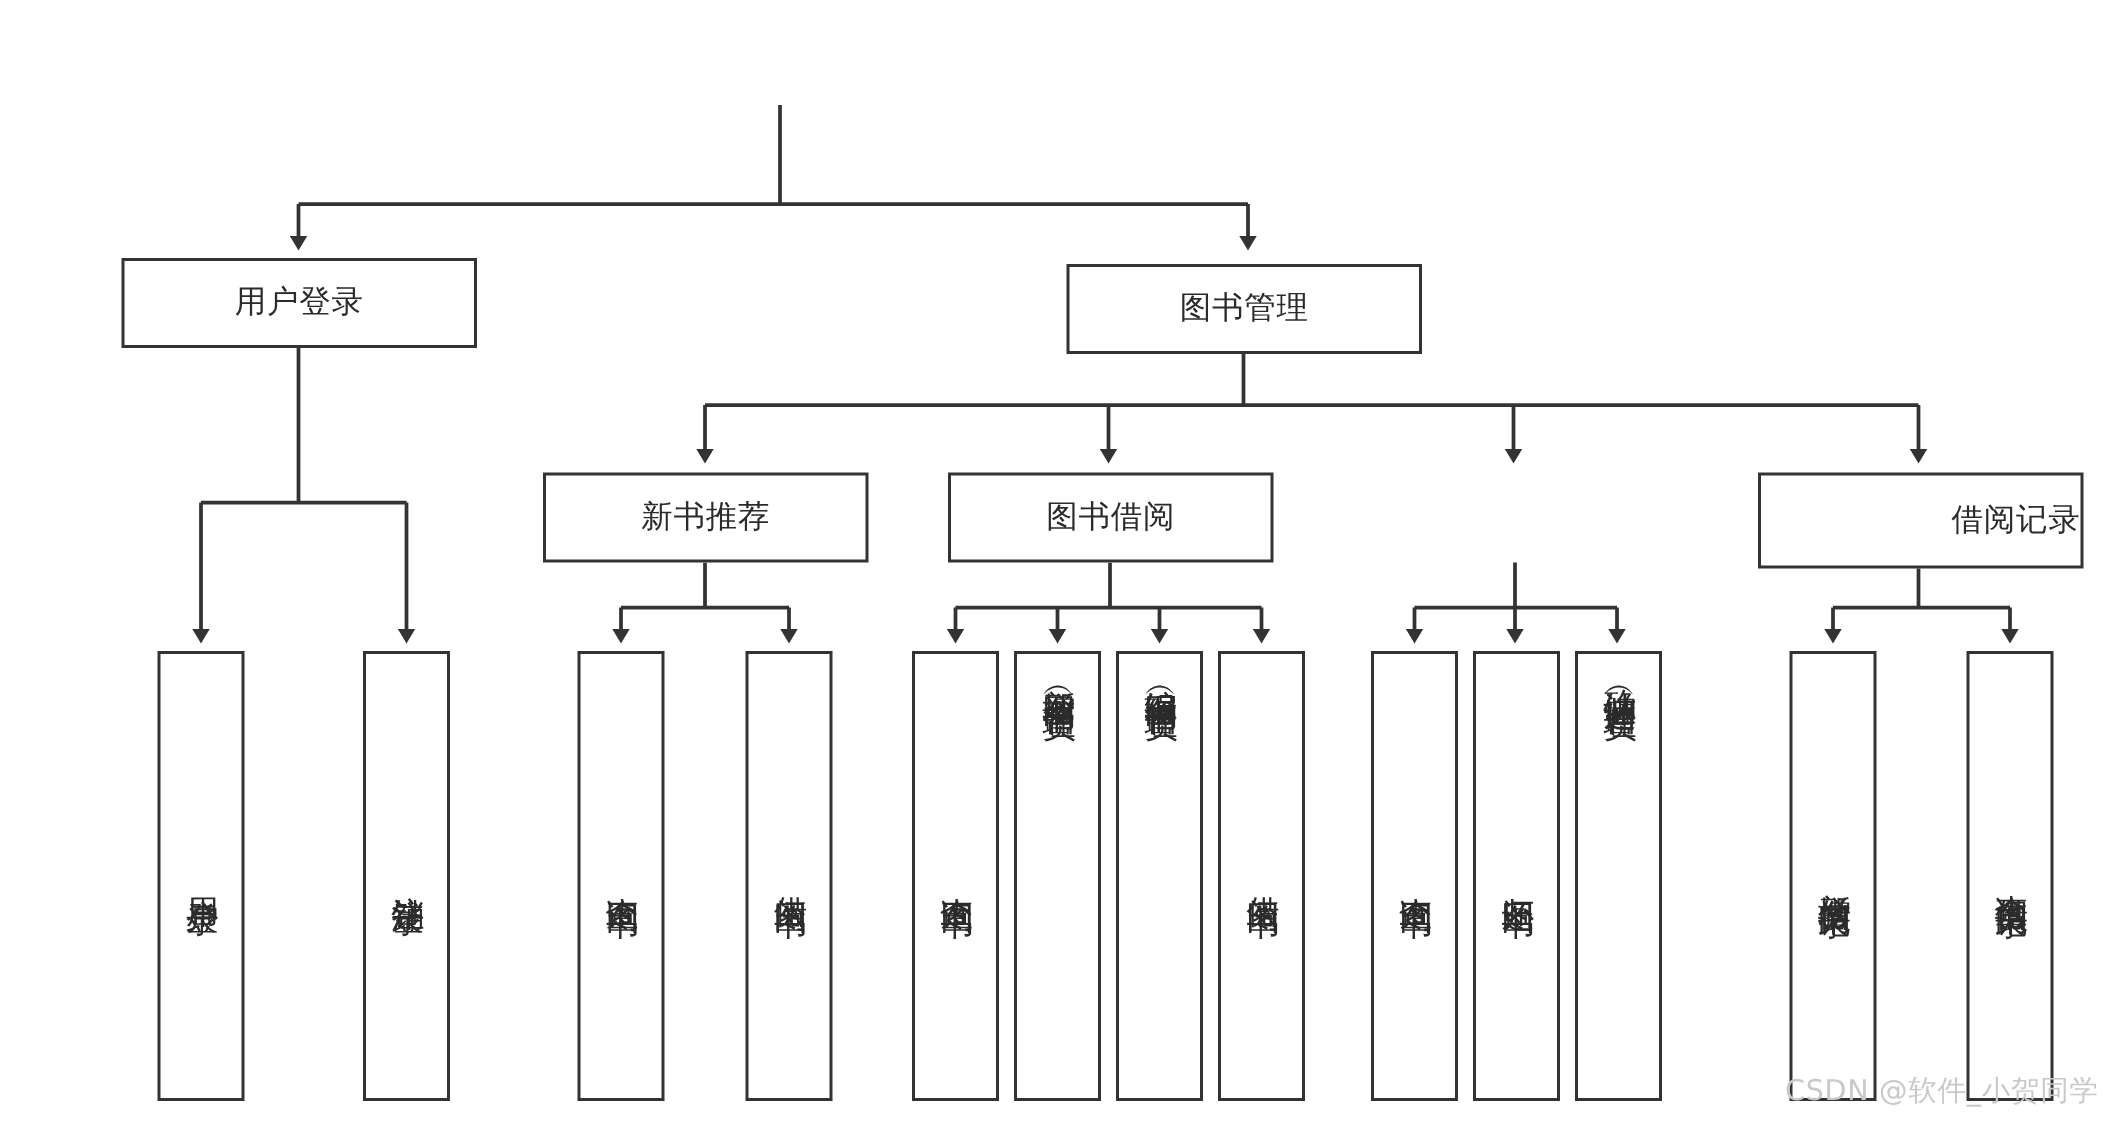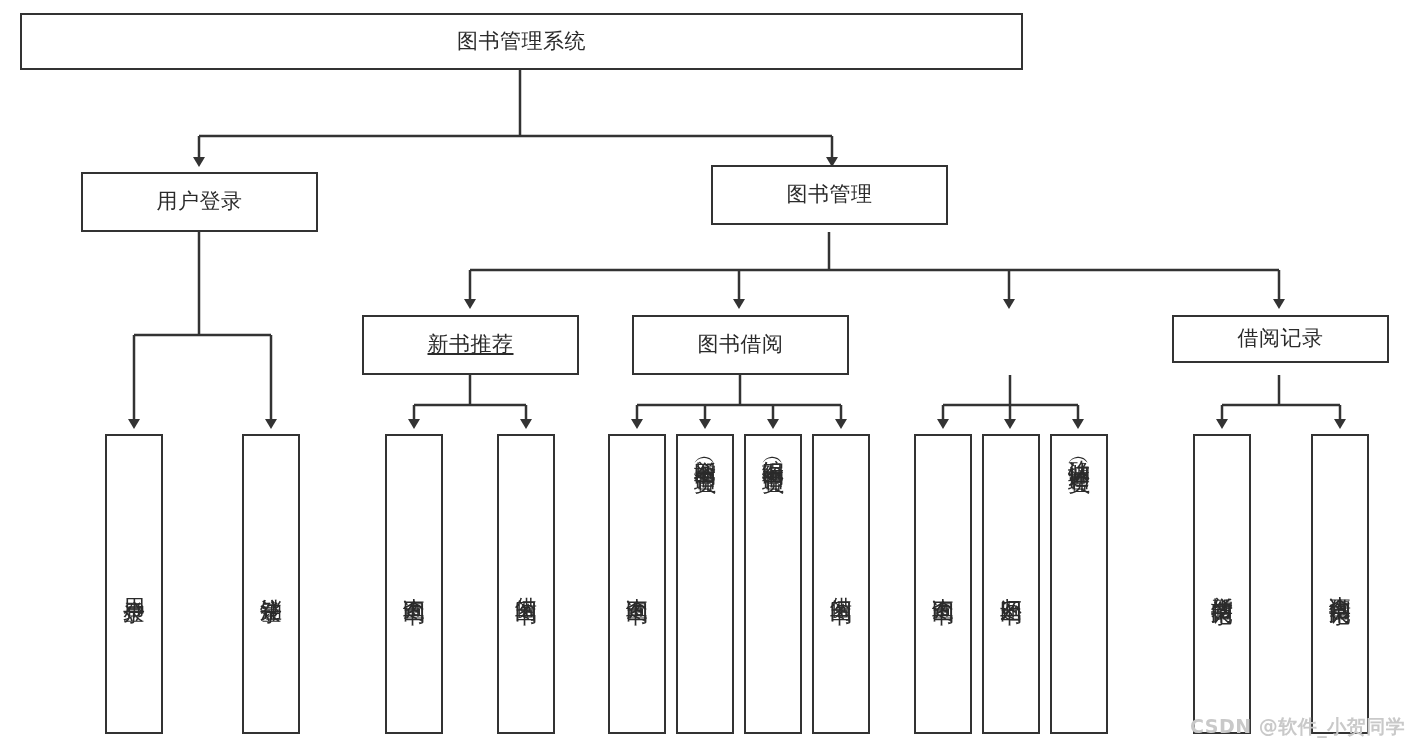--- a/index.html
+++ b/index.html
@@ -117,38 +117,35 @@
       <path d="M1010,405 L1010,420" marker-end="url(#arr)"></path>
       <path d="M1078,405 L1078,420" marker-end="url(#arr)"></path>
 
       <path d="M1279,375 L1279,405"></path>
       <path d="M1222,405 L1340,405"></path>
       <path d="M1222,405 L1222,420" marker-end="url(#arr)"></path>
       <path d="M1340,405 L1340,420" marker-end="url(#arr)"></path>
     </g>
   </svg>
 
-  <div class="node" style="left:20px; top:13px; width:1003px; height:57px;">
-    <span class="lbl">图书管理系统</span>
-  </div>
 
   <div class="node" style="left:81px; top:172px; width:237px; height:60px;">
     <span class="lbl">用户登录</span>
   </div>
-  <div class="node" style="left:711px; top:165px; width:237px; height:60px;">
+  <div class="node" style="left:711px; top:176px; width:237px; height:60px;">
     <span class="lbl">图书管理</span>
   </div>
 
-  <div class="node" style="left:362px; top:315px; width:217px; height:60px;text-decoration:underline;">
+  <div class="node" style="left:362px; top:315px; width:217px; height:60px;">
     <span class="lbl">新书推荐</span>
   </div>
   <div class="node" style="left:632px; top:315px; width:217px; height:60px;text-align:center;">
     <span class="lbl">图书借阅</span>
   </div>
-  <div class="node" style="left:1172px; top:315px; width:217px; height:48px;">
+  <div class="node" style="left:1172px; top:315px; width:217px; height:64px;justify-content:flex-end;">
     <span class="lbl">借阅记录</span>
   </div>
 
   <div class="node vert centered" style="left:105px; top:434px; width:58px; height:300px;">
     <span class="lbl">用户登录</span>
   </div>
   <div class="node vert centered" style="left:242px; top:434px; width:58px; height:300px;">
     <span class="lbl">注销登录</span>
   </div>
 
@@ -182,15 +179,15 @@
     <span class="lbl">确认归还（管理员）</span>
   </div>
 
   <div class="node vert centered" style="left:1193px; top:434px; width:58px; height:300px;">
     <span class="lbl">新增借阅记录</span>
   </div>
   <div class="node vert centered" style="left:1311px; top:434px; width:58px; height:300px;">
     <span class="lbl">查询借阅记录</span>
   </div>
 
-  <div class="watermark" style="left:1190px; top:714px;font-weight:bold;">CSDN @软件_小贺同学</div>
+  <div class="watermark" style="left:1190px; top:714px;">CSDN @软件_小贺同学</div>
 
 </div>
 
 </body></html>

